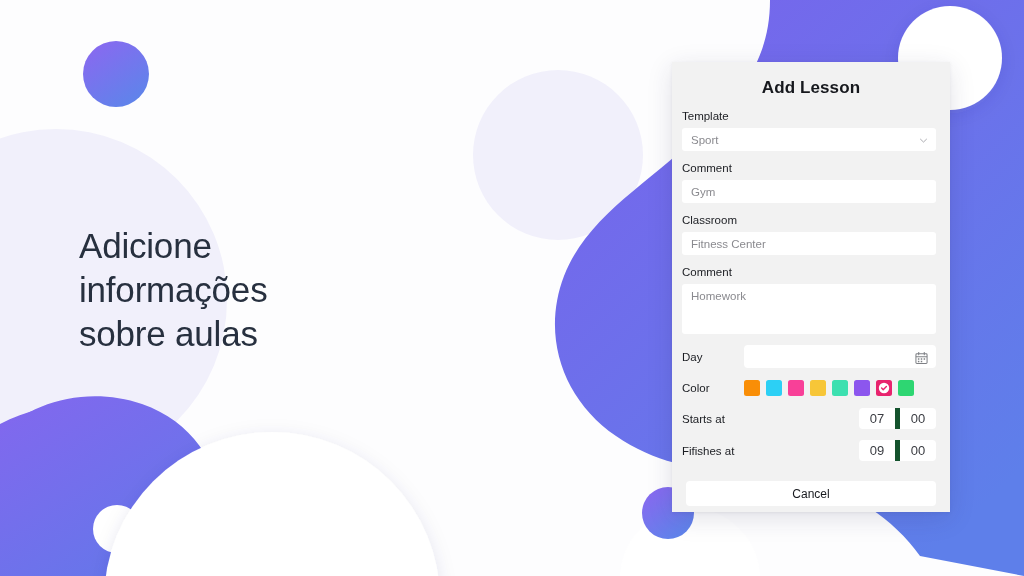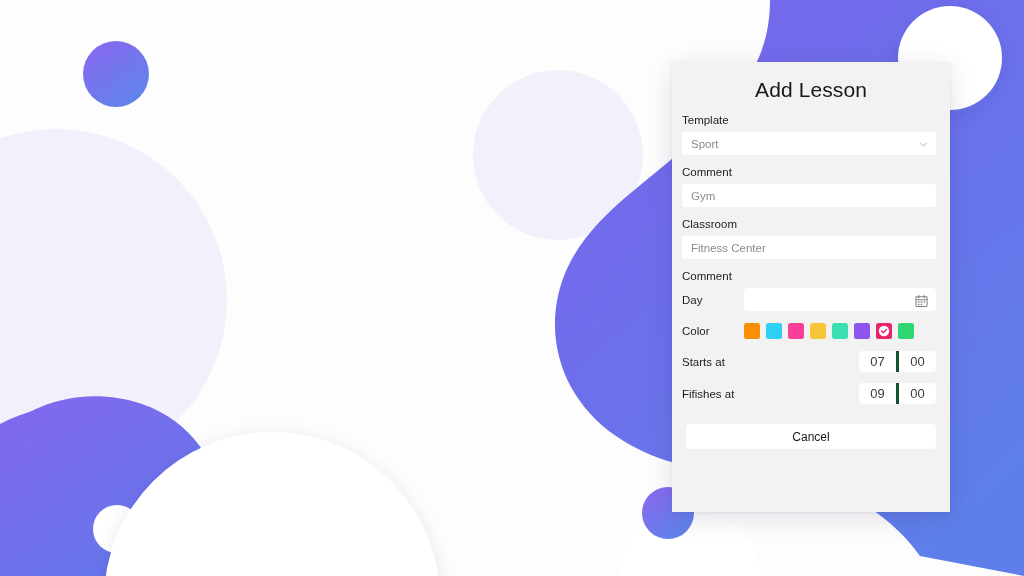--- a/index.html
+++ b/index.html
@@ -35,22 +35,22 @@
   
   .card {
     position: absolute;
     left: 672px; top: 62px;
     width: 278px; height: 450px;
     background: #F2F2F2;
     box-shadow: 0 6px 24px rgba(40,40,80,0.13), 0 1px 3px rgba(40,40,80,0.08);
   }
   .card-title {
     text-align: center;
-    font-size: 21px;
-    font-weight: 400;
+    font-size: 17px;
+    font-weight: 700;
     color: #16181D;
     padding-top: 16px;
     letter-spacing: 0.1px;
   }
 
   .form { padding: 11px 14px 0 10px; }
 
   .field-label {
     font-size: 11.5px;
     color: #1B1D22;
@@ -136,21 +136,21 @@
     overflow: hidden;
     width: 77px;
     height: 21px;
   }
   .time-cell {
     flex: 1;
     display: flex; align-items: center; justify-content: center;
     font-size: 13px;
     color: #3A3C42;
   }
-  .time-cell + .time-cell { border-left: 3px solid #14532d; }
+  .time-cell + .time-cell { border-left: 5px solid #14532d; }
 
   
   .actions {
     display: flex;
     gap: 26px;
     padding: 9px 14px 0 14px;
   }
   .btn {
     flex: 1;
     height: 25px;
@@ -209,20 +209,23 @@
 
     <circle cx="272" cy="600" r="168" fill="#FFFFFF" filter="url(#softShadow)"></circle>
 
     <circle cx="690" cy="578" r="70" fill="#FFFFFF"></circle>
 
     <circle cx="668" cy="513" r="26" fill="url(#gradCircle)"></circle>
 
     <circle cx="950" cy="58" r="52" fill="#FFFFFF" filter="url(#softShadow)"></circle>
   </svg>
 
+  <div class="headline">Adicione
+informações
+sobre aulas</div>
 
   <div class="card">
 
     <div class="card-title">Add Lesson</div>
 
     <div class="form">
 
       <div class="field-label">Template</div>
       <div class="input select">
         <span>Sport</span>
@@ -237,20 +240,23 @@
       <div class="input">
         <span>Gym</span>
       </div>
 
       <div class="field-label">Classroom</div>
       <div class="input">
         <span>Fitness Center</span>
       </div>
 
       <div class="field-label">Comment</div>
+      <div class="textarea">
+        <span>Homework</span>
+      </div>
 
       <div class="row">
         <div class="row-label">Day</div>
         <div class="day-input">
           <span class="cal-icon">
             <svg viewBox="0 0 14 14" xmlns="http://www.w3.org/2000/svg">
               <rect x="1" y="2.4" width="12" height="10.4" rx="1" fill="none" stroke="#7E8085" stroke-width="1.1"></rect>
               <line x1="1" y1="5.6" x2="13" y2="5.6" stroke="#7E8085" stroke-width="1.1"></line>
               <line x1="4" y1="1" x2="4" y2="3.6" stroke="#7E8085" stroke-width="1.1" stroke-linecap="round"></line>
               <line x1="10" y1="1" x2="10" y2="3.6" stroke="#7E8085" stroke-width="1.1" stroke-linecap="round"></line>

